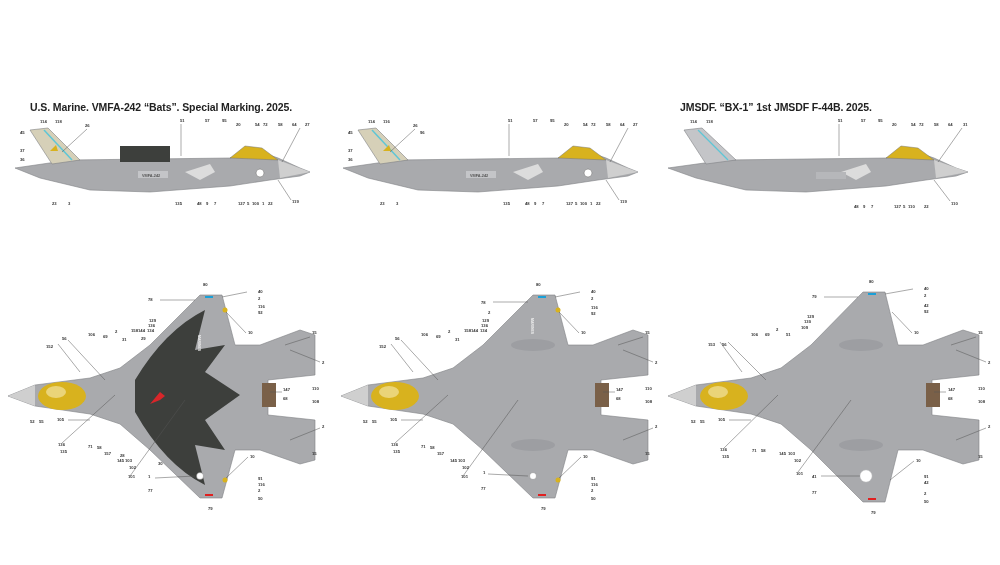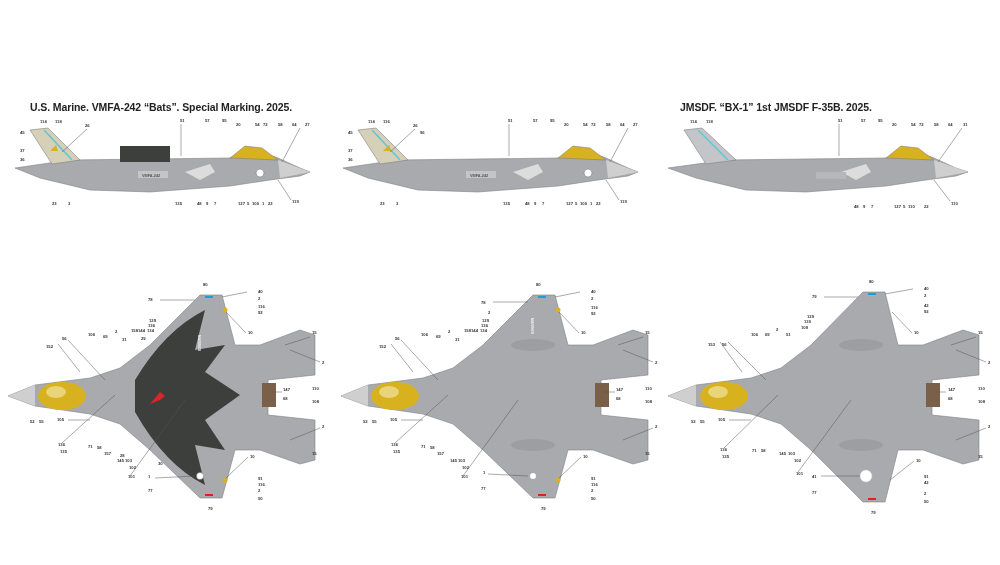--- a/index.html
+++ b/index.html
@@ -270,21 +270,21 @@
       <line class="ln" x1="62" y1="443" x2="115" y2="395"></line>
         <line class="ln" x1="130" y1="476" x2="185" y2="400"></line>
       <line class="ln" x1="68" y1="420" x2="90" y2="420"></line>
         <line class="ln" x1="155" y1="474" x2="195" y2="476"></line>
     </g>
     <text x="198" y="318" class="lbl" style="font-size:3.5px;fill:#eee" transform="rotate(90 198 318)">MARINES</text>
   </svg>
 </div>
 
 <div class="panel" style="left:666px;">
-  <div class="title" style="left:14px;">JMSDF.  “BX-1”  1st JMSDF F-35B.  2025.</div>
+  <div class="title" style="left:14px;">JMSDF.  “BX-1”  1st JMSDF F-44B.  2025.</div>
   <svg width="334" height="565">
     <g>
       <path d="M2,168 L60,160 L220,158 L245,150 L268,158 L290,168 L302,172 L290,176 L260,180 L220,186 L140,192 L80,190 L30,178 Z" fill="#a9aaad" stroke="#808185" stroke-width="0.6"></path>
       <path d="M18,130 L36,128 L70,160 L40,164 Z" fill="#c4c5c8" stroke="#808185" stroke-width="0.6"></path>
       <line x1="32" y1="130" x2="62" y2="160" stroke="#5ec6d6" stroke-width="1.2"></line>
       <path d="M220,158 L235,146 L252,148 L268,160 Z" fill="#d8b21e" stroke="#777" stroke-width="0.5"></path>
       <path d="M268,160 L302,172 L270,178 Z" fill="#cfcfcf"></path>
       <path d="M175,172 L200,164 L205,172 L190,180 Z" fill="#dcdcdc"></path>
       <rect x="150" y="172" width="30" height="7" fill="#b6b7ba"></rect>
     </g>

